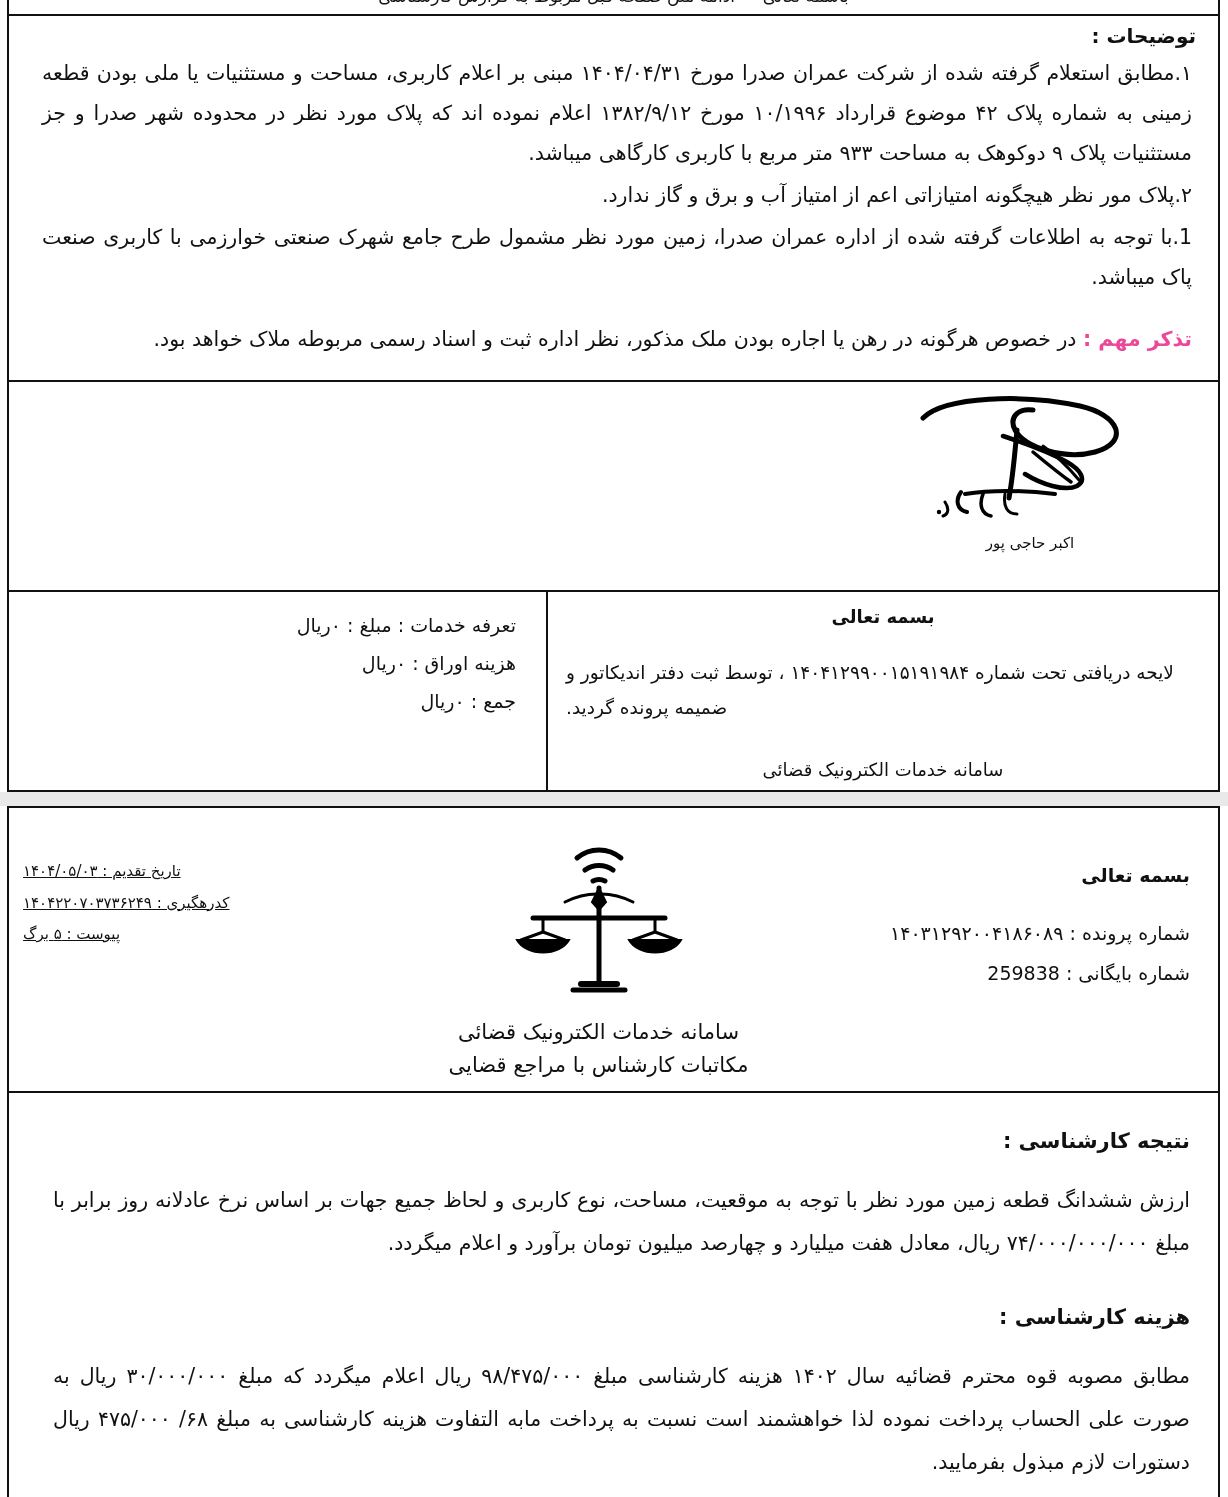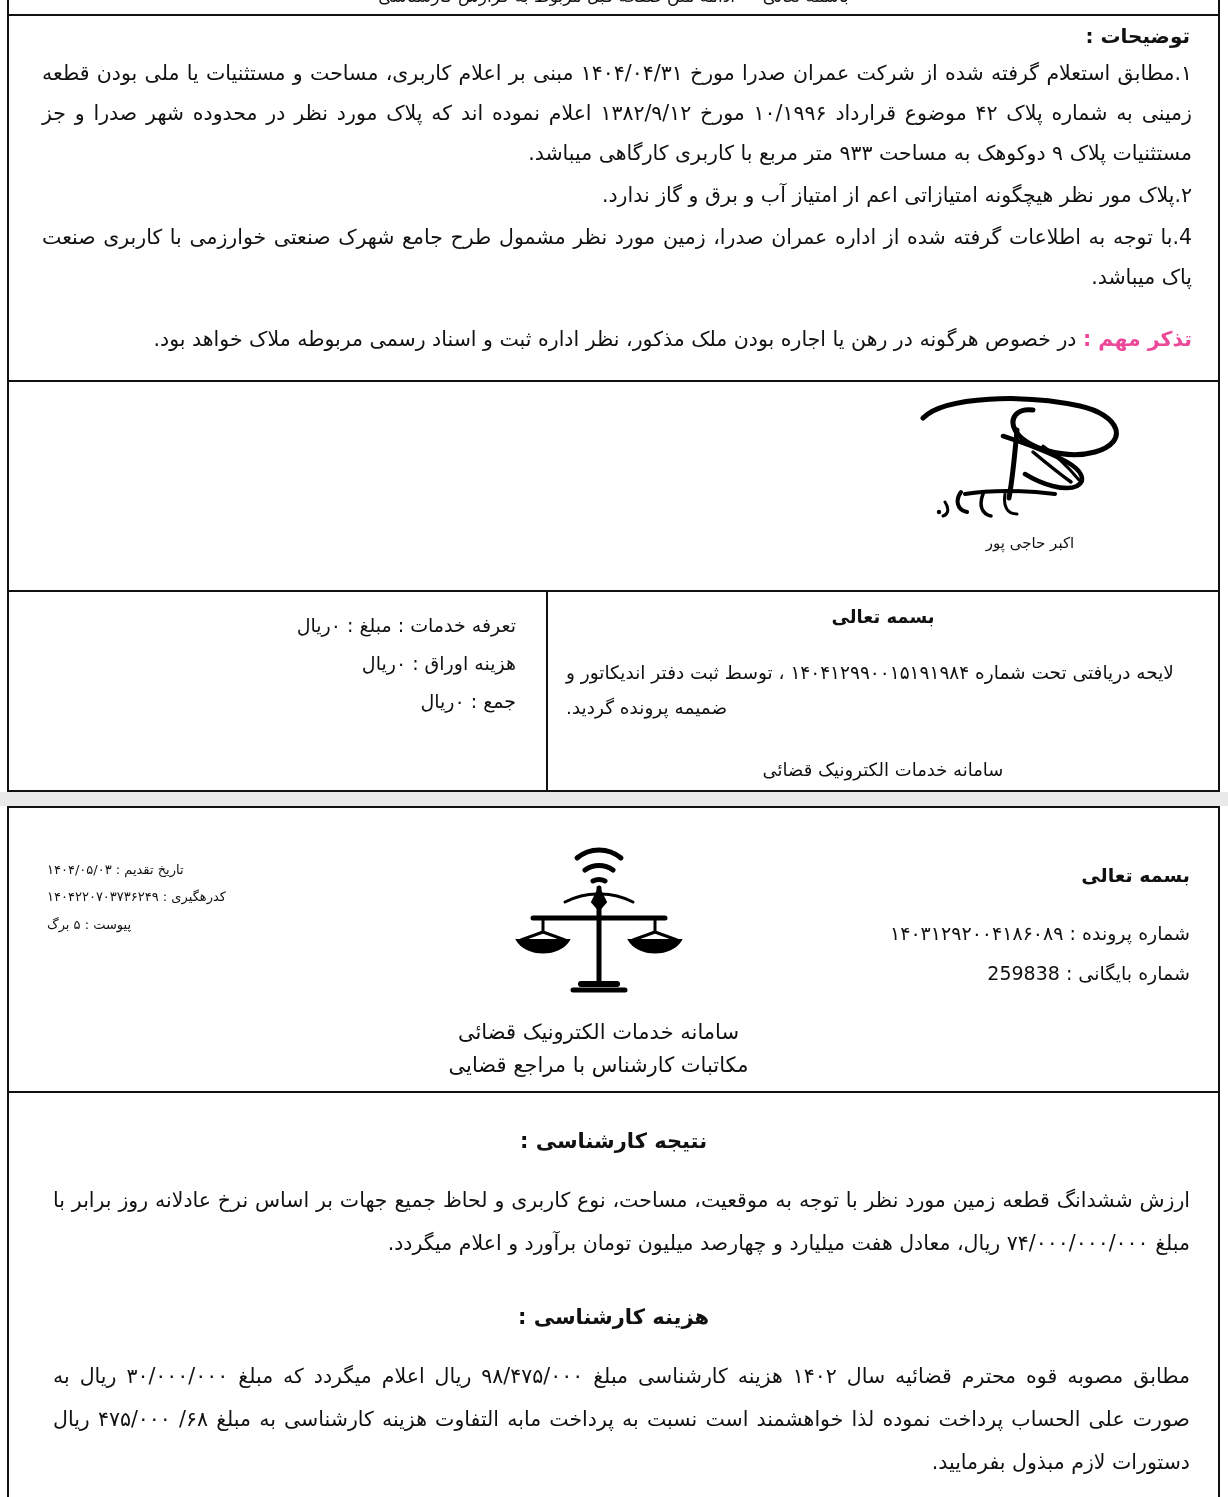--- a/index.html
+++ b/index.html
@@ -40,21 +40,21 @@
     font-size: 17px;
     text-align: center;
     white-space: nowrap;
     color: #111;
   }
   .sec {
     border-bottom: 2px solid #111;
     box-sizing: border-box;
   }
   .desc-head {
-    padding: 8px 28px 4px 22px;
+    padding: 8px 22px 4px 22px;
     font-size: 20px;
     font-weight: bold;
     text-align: right;
   }
   .desc-body {
     padding: 2px 26px 18px 33px;
     font-size: 20.5px;
     line-height: 1.95;
     text-align: justify;
   }
@@ -178,36 +178,37 @@
     display: block;
     margin: 0 auto 4px auto;
   }
   .sys-title {
     font-size: 21px;
     line-height: 1.55;
     font-weight: normal;
   }
   .hdr-left {
     width: 330px;
-    padding: 30px 0 0 38px;
+    padding: 30px 0 0 14px;
     text-align: left;
-    font-size: 13px;
+    font-size: 15px;
     line-height: 2.1;
     box-sizing: border-box;
     direction: rtl;
+    text-decoration: underline;
   }
   .hdr-left div { text-align: left; }
 
   .body2 {
     padding: 22px 28px 28px 28px;
   }
   .h-label {
     font-size: 21px;
     font-weight: bold;
-    text-align: center;
+    text-align: right;
     margin: 6px 0 26px 0;
   }
   .para {
     font-size: 20.5px;
     line-height: 2.1;
     text-align: justify;
     margin: 0 0 40px 16px;
   }
   .para.last { margin-bottom: 6px; }
   .spacer-top { margin-top: 14px; }
@@ -221,21 +222,21 @@
 
     <div class="topline">
       <div class="clip">باسمه تعالی — ادامه متن صفحه قبل مربوط به گزارش کارشناسی</div>
     </div>
 
     <div class="sec">
       <div class="desc-head">توضیحات :</div>
       <div class="desc-body">
         <p>۱.مطابق استعلام گرفته شده از شرکت عمران صدرا مورخ ۱۴۰۴/۰۴/۳۱ مبنی بر اعلام کاربری، مساحت و مستثنیات یا ملی بودن قطعه زمینی به شماره پلاک ۴۲ موضوع قرارداد ۱۰/۱۹۹۶ مورخ ۱۳۸۲/۹/۱۲ اعلام نموده اند که پلاک مورد نظر در محدوده شهر صدرا و جز مستثنیات پلاک ۹ دوکوهک به مساحت ۹۳۳ متر مربع با کاربری کارگاهی میباشد.</p>
         <p>۲.پلاک مور نظر هیچگونه امتیازاتی اعم از امتیاز آب و برق و گاز ندارد.</p>
-        <p>4.با توجه به اطلاعات گرفته شده از اداره عمران صدرا، زمین مورد نظر مشمول طرح جامع شهرک صنعتی خوارزمی با کاربری صنعت پاک میباشد.</p>
+        <p>1.با توجه به اطلاعات گرفته شده از اداره عمران صدرا، زمین مورد نظر مشمول طرح جامع شهرک صنعتی خوارزمی با کاربری صنعت پاک میباشد.</p>
         <p class="note"><span class="red">تذکر مهم :</span> <span>در خصوص هرگونه در رهن یا اجاره بودن ملک مذکور، نظر اداره ثبت و اسناد رسمی مربوطه ملاک خواهد بود.</span></p>
       </div>
     </div>
 
     <div class="sec sign-sec">
       <div class="sign-wrap">
         <svg class="sign-svg" width="260" height="140" viewBox="0 0 260 140">
           <g fill="none" stroke="#000" stroke-linecap="round" stroke-linejoin="round">
             <path d="M18 28 C40 6, 120 4, 175 16 C215 25, 225 52, 190 62 C160 70, 120 58, 110 40 C104 28, 112 18, 128 20" stroke-width="5"></path>
             <path d="M112 40 C110 62, 108 86, 104 108" stroke-width="5"></path>

